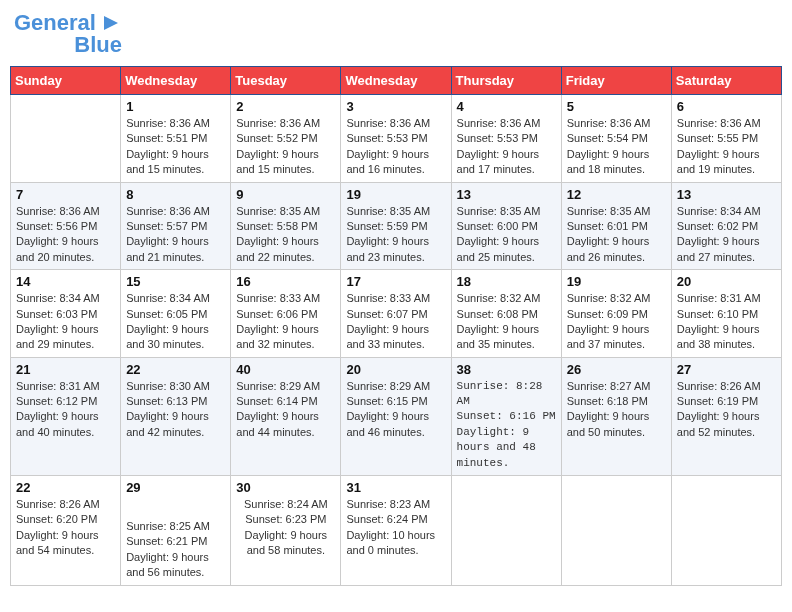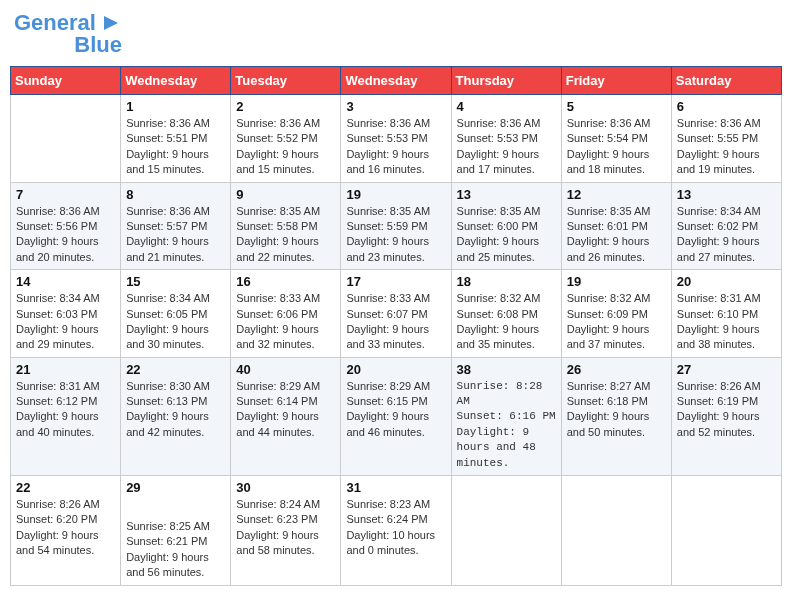--- a/index.html
+++ b/index.html
@@ -305,21 +305,21 @@
 Daylight: 9 hours and 54 minutes.</div>
         </td>
         <td>
           <span class="day-number">29</span>
           <div class="day-info" style="white-space: pre-line; margin-top: 24px;">Sunrise: 8:25 AM
 Sunset: 6:21 PM
 Daylight: 9 hours and 56 minutes.</div>
         </td>
         <td>
           <span class="day-number">30</span>
-          <div class="day-info" style="white-space: pre-line;">Sunrise: 8:24 AM
+          <div class="day-info" style="white-space: pre-line; text-align: center;">Sunrise: 8:24 AM
 Sunset: 6:23 PM
 Daylight: 9 hours and 58 minutes.</div>
         </td>
         <td>
           <span class="day-number">31</span>
           <div class="day-info" style="white-space: pre-line;">Sunrise: 8:23 AM
 Sunset: 6:24 PM
 Daylight: 10 hours and 0 minutes.</div>
         </td>
         <td class="empty-cell"></td>

